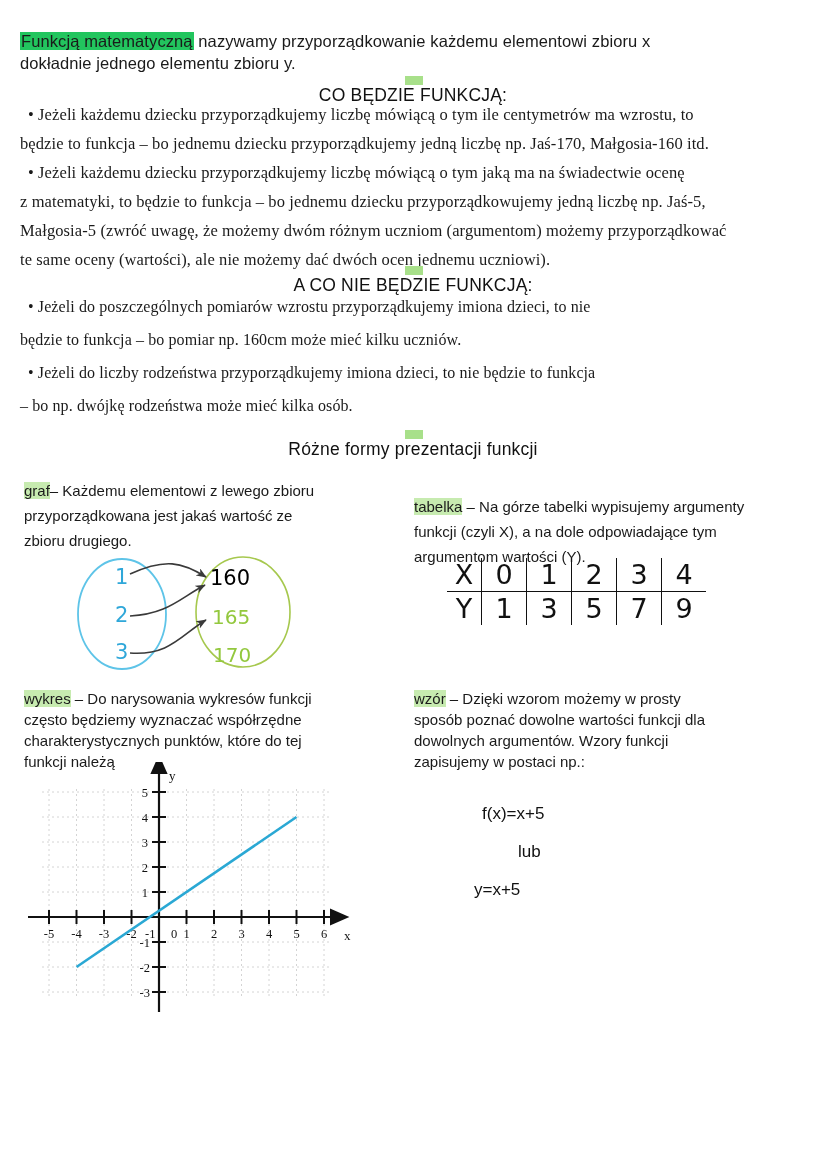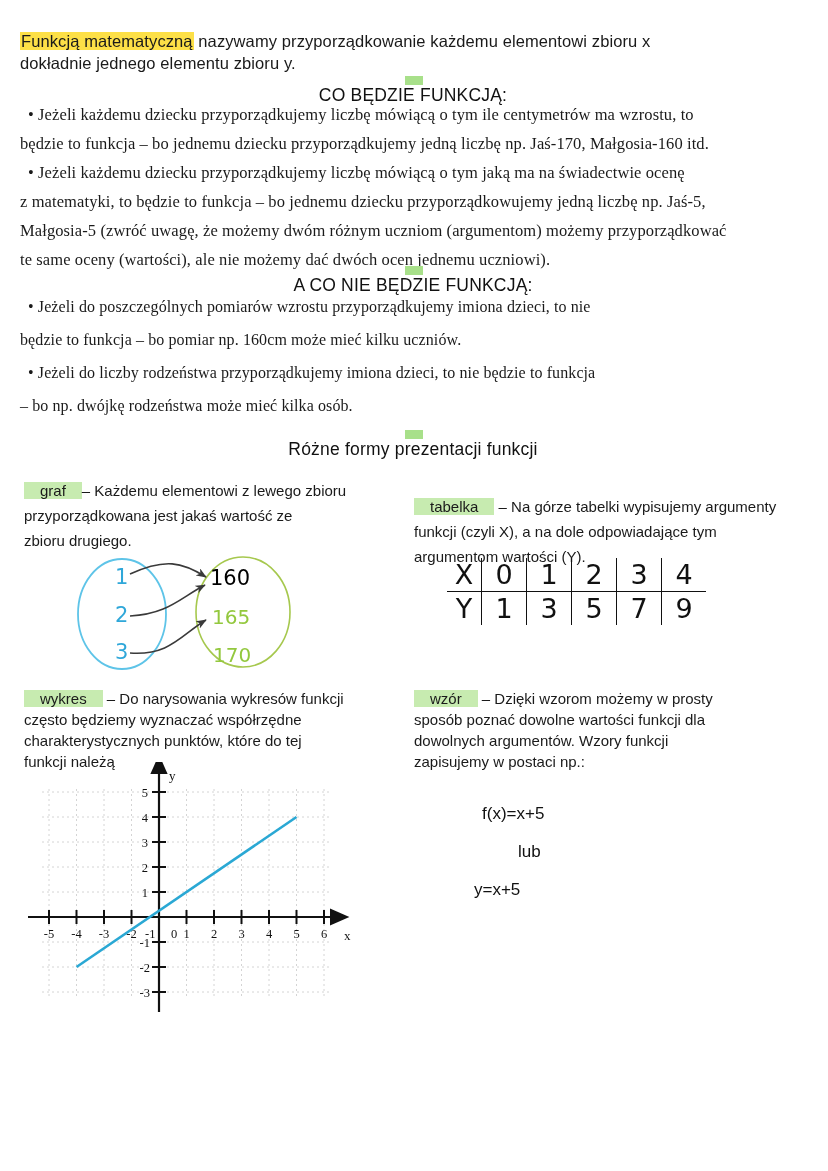--- a/index.html
+++ b/index.html
@@ -27,21 +27,21 @@
   .intro {
     position: absolute;
     left: 20px;
     top: 30px;
     width: 790px;
     font-size: 16.5px;
     line-height: 22px;
     letter-spacing: .1px;
   }
   .hl {
-    background: #fde047;
+    background: #22c55e;
     padding: 0 1px;
   }
 
   
   .sec-head {
     position: absolute;
     left: 0;
     width: 828px;
     height: 22px;
     display: flex;
@@ -84,21 +84,21 @@
   .col-left  { position: absolute; left: 24px;  width: 360px; }
   .col-right { position: absolute; left: 414px; width: 400px; }
 
   .sub-text {
     font-size: 15px;
     line-height: 25px;
   }
   .sub-text.tight { line-height: 21px; }
   .kw {
     background: #c7ebb0;
-    padding: 0 16px;
+    padding: 0 0;
   }
 
   
   .graf-wrap { position: absolute; left: 60px; top: 552px; }
 
   
   .tabelka-wrap {
     position: absolute;
     left: 447px;
     top: 558px;

